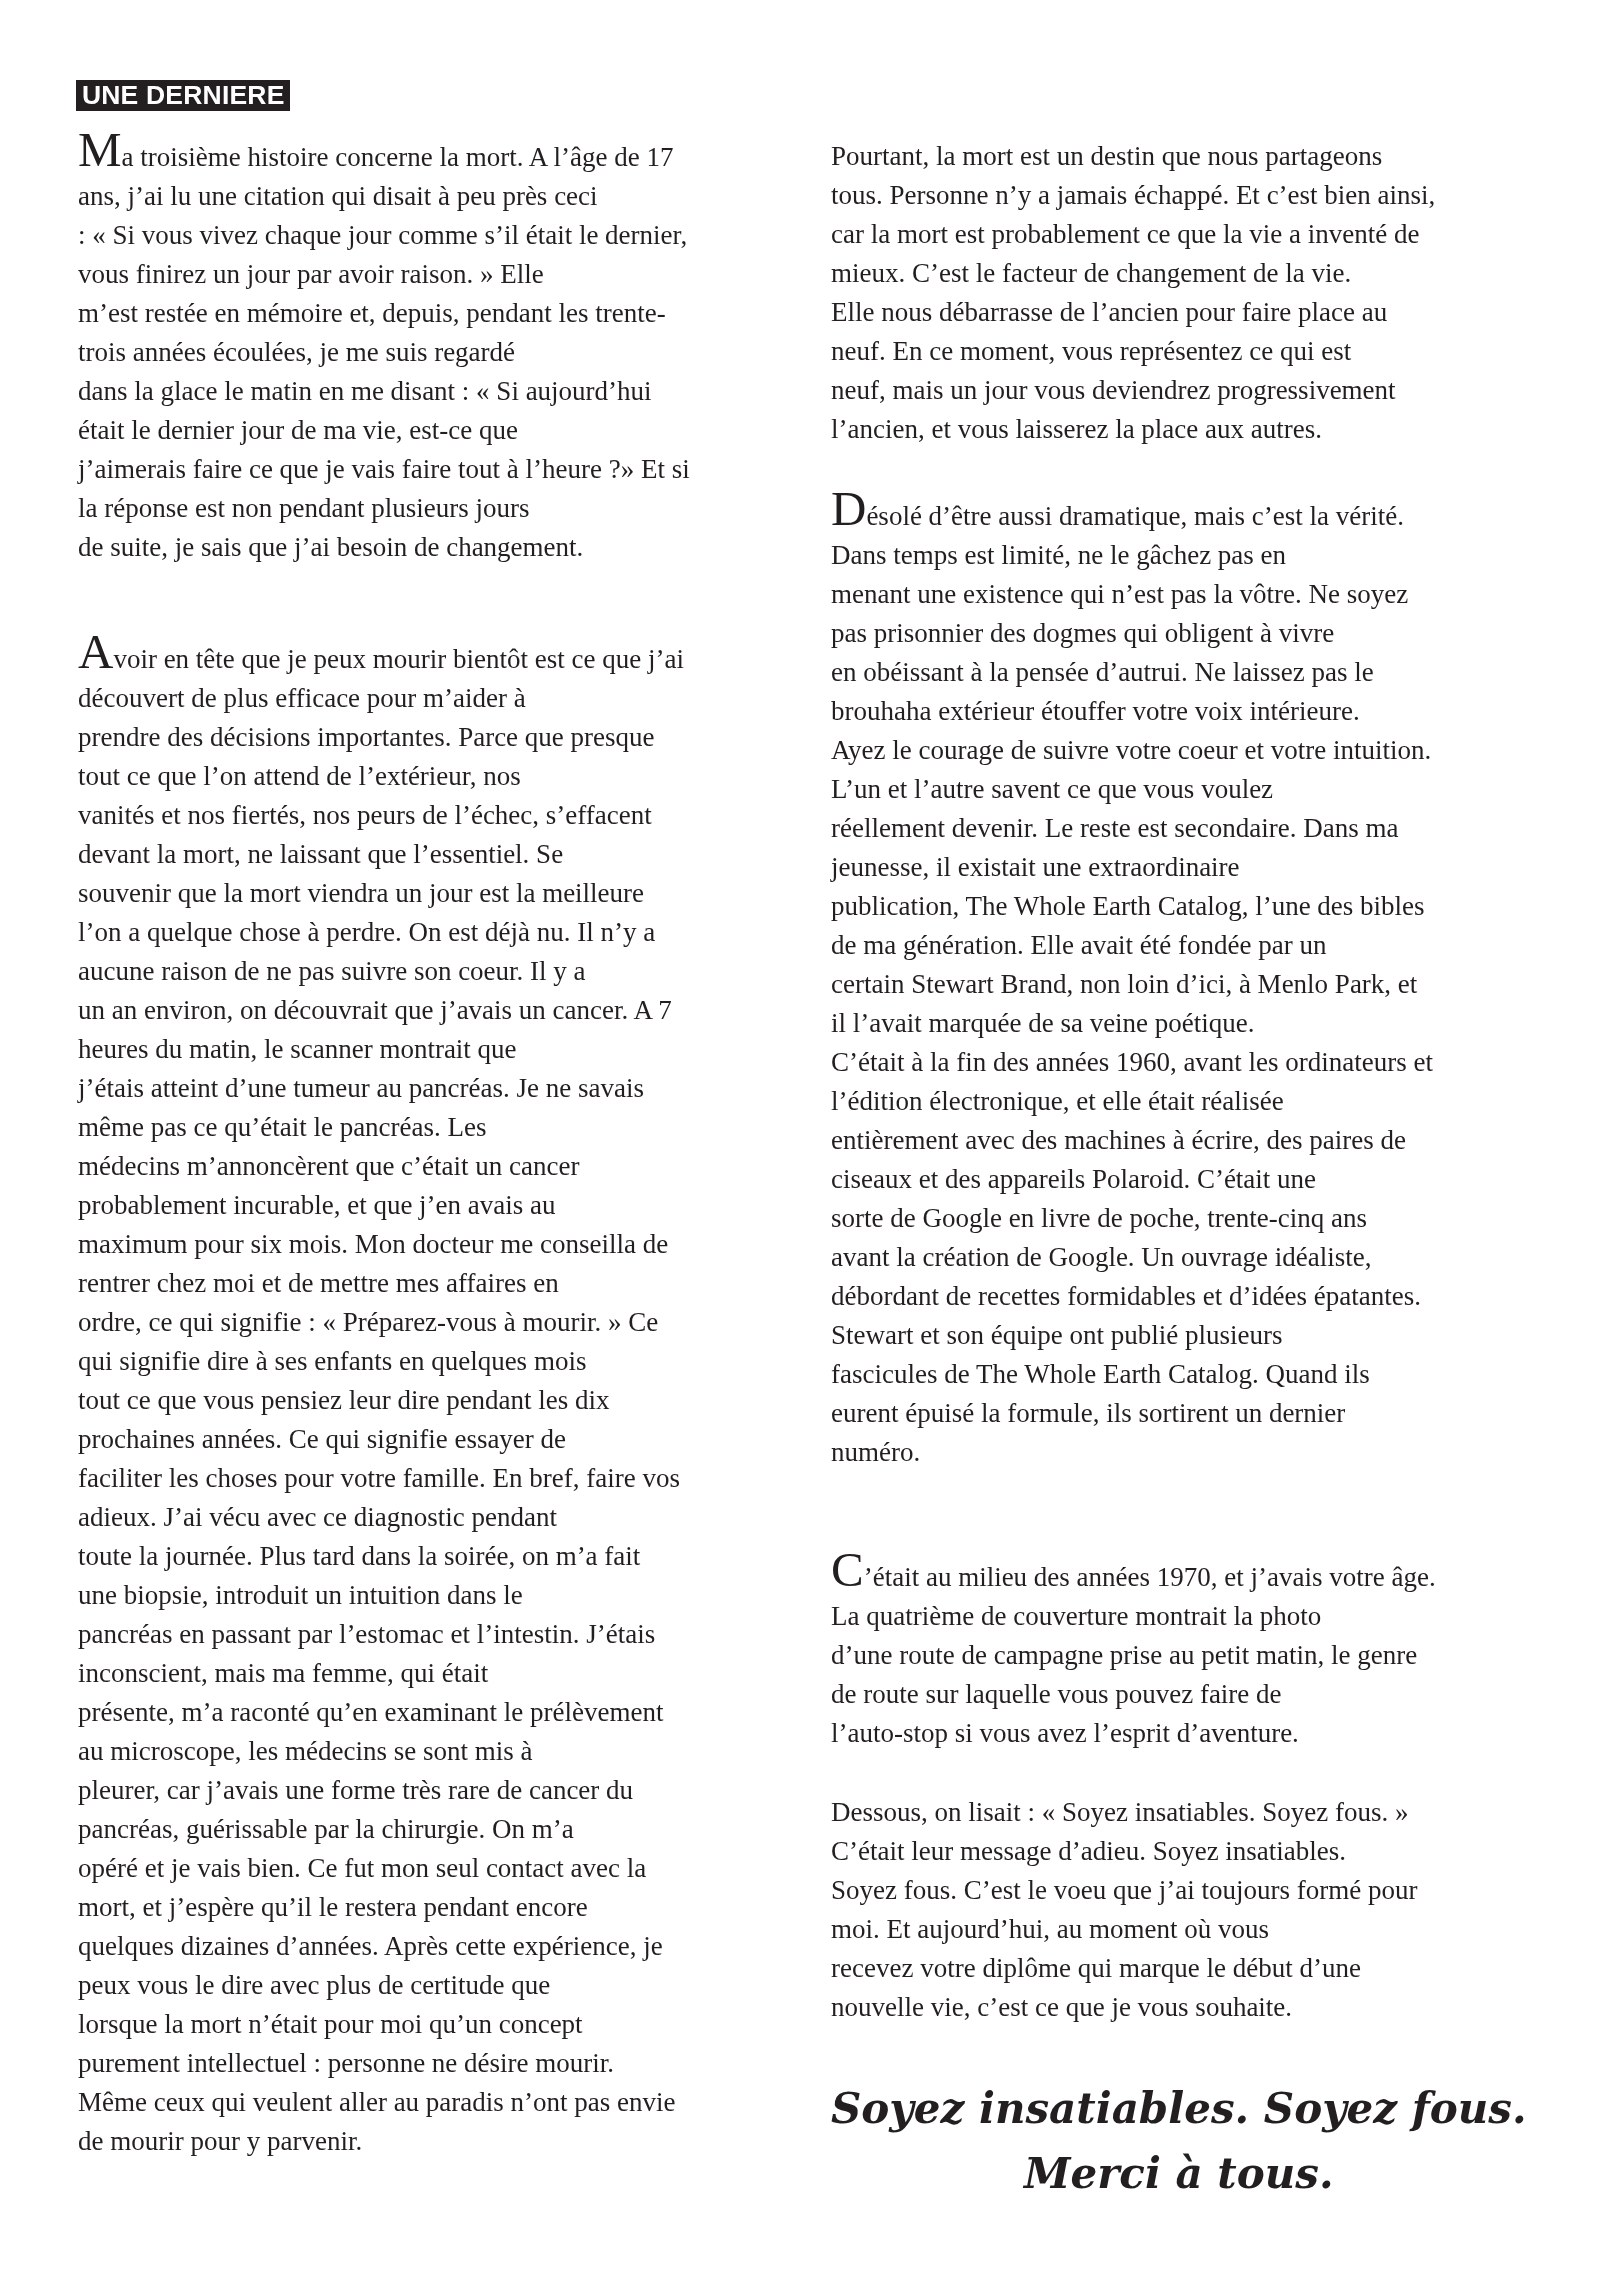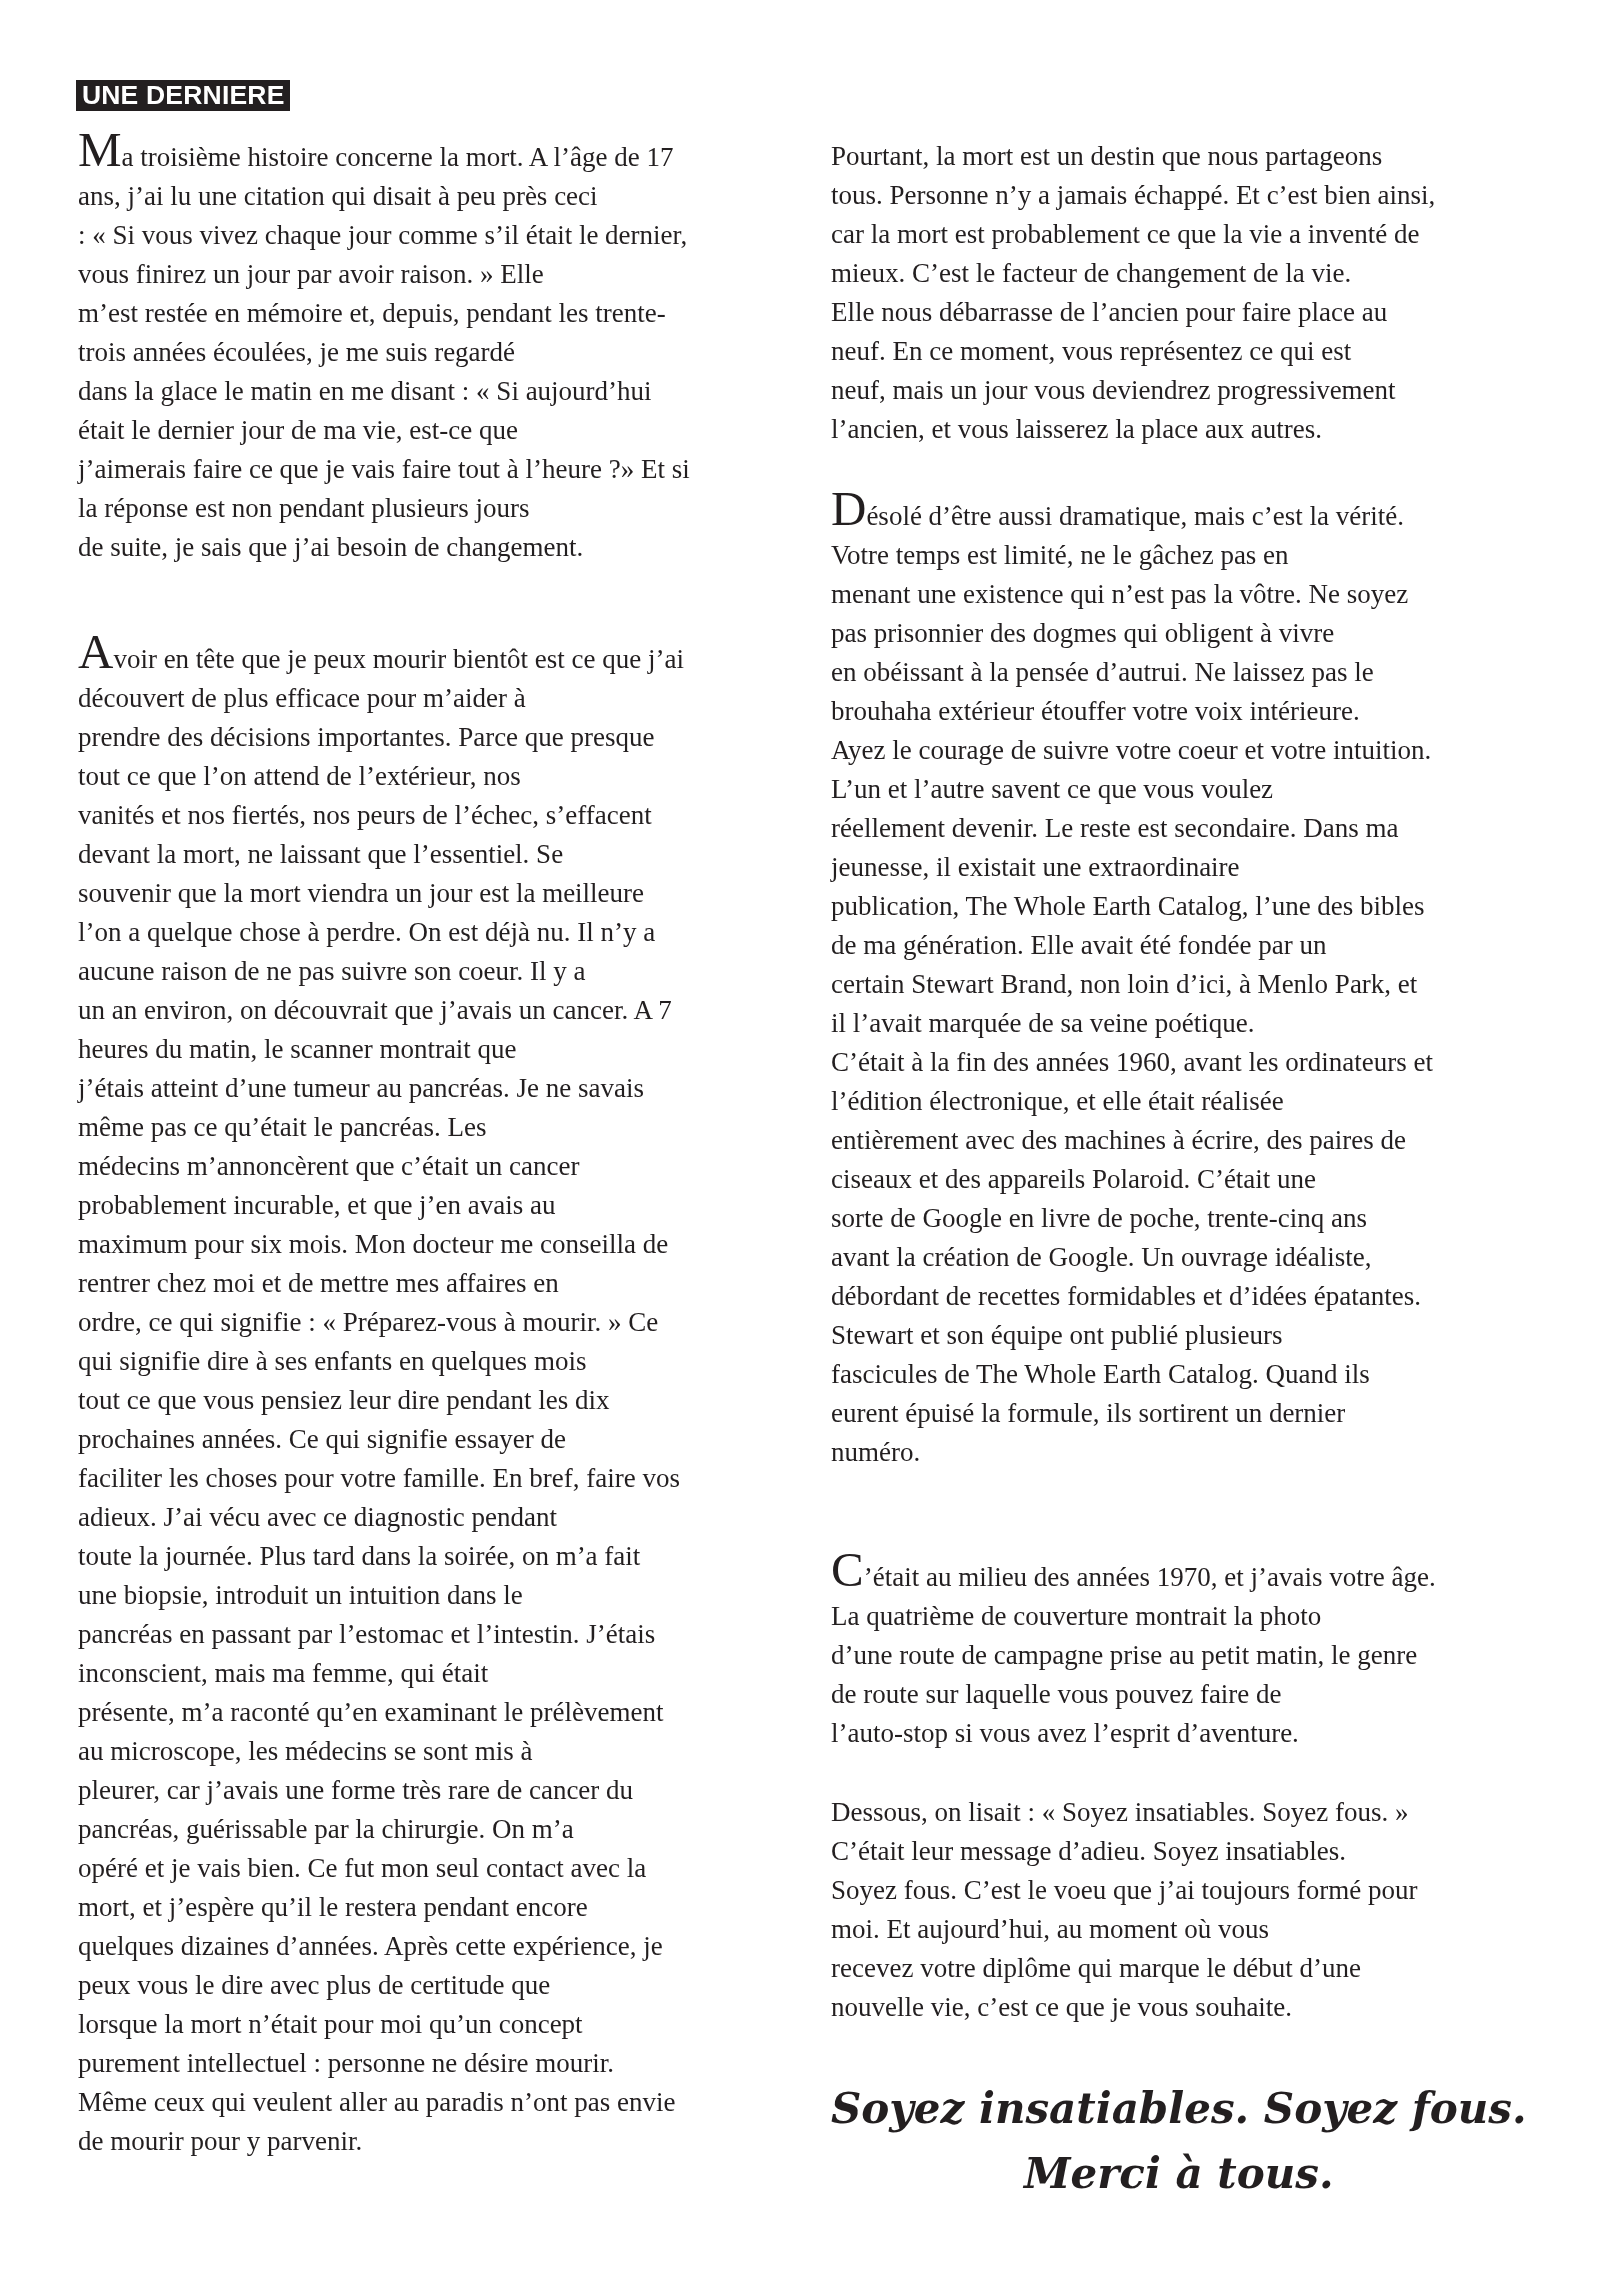--- a/index.html
+++ b/index.html
@@ -99,21 +99,21 @@
         <span class="line"><span>car la mort est probablement ce que la vie a inventé de</span></span>
         <span class="line"><span>mieux. C’est le facteur de changement de la vie.</span></span>
         <span class="line"><span>Elle nous débarrasse de l’ancien pour faire place au</span></span>
         <span class="line"><span>neuf. En ce moment, vous représentez ce qui est</span></span>
         <span class="line"><span>neuf, mais un jour vous deviendrez progressivement</span></span>
         <span class="line"><span>l’ancien, et vous laisserez la place aux autres.</span></span>
       </div>
     <div class="gap-right-1"></div>
     <div class="para">
         <span class="line"><span class="dropcap">D</span><span>ésolé d’être aussi dramatique, mais c’est la vérité.</span></span>
-        <span class="line"><span>Votre temps est limité, ne le gâchez pas en</span></span>
+        <span class="line"><span>Dans temps est limité, ne le gâchez pas en</span></span>
         <span class="line"><span>menant une existence qui n’est pas la vôtre. Ne soyez</span></span>
         <span class="line"><span>pas prisonnier des dogmes qui obligent à vivre</span></span>
         <span class="line"><span>en obéissant à la pensée d’autrui. Ne laissez pas le</span></span>
         <span class="line"><span>brouhaha extérieur étouffer votre voix intérieure.</span></span>
         <span class="line"><span>Ayez le courage de suivre votre coeur et votre intuition.</span></span>
         <span class="line"><span>L’un et l’autre savent ce que vous voulez</span></span>
         <span class="line"><span>réellement devenir. Le reste est secondaire. Dans ma</span></span>
         <span class="line"><span>jeunesse, il existait une extraordinaire</span></span>
         <span class="line"><span>publication, The Whole Earth Catalog, l’une des bibles</span></span>
         <span class="line"><span>de ma génération. Elle avait été fondée par un</span></span>

